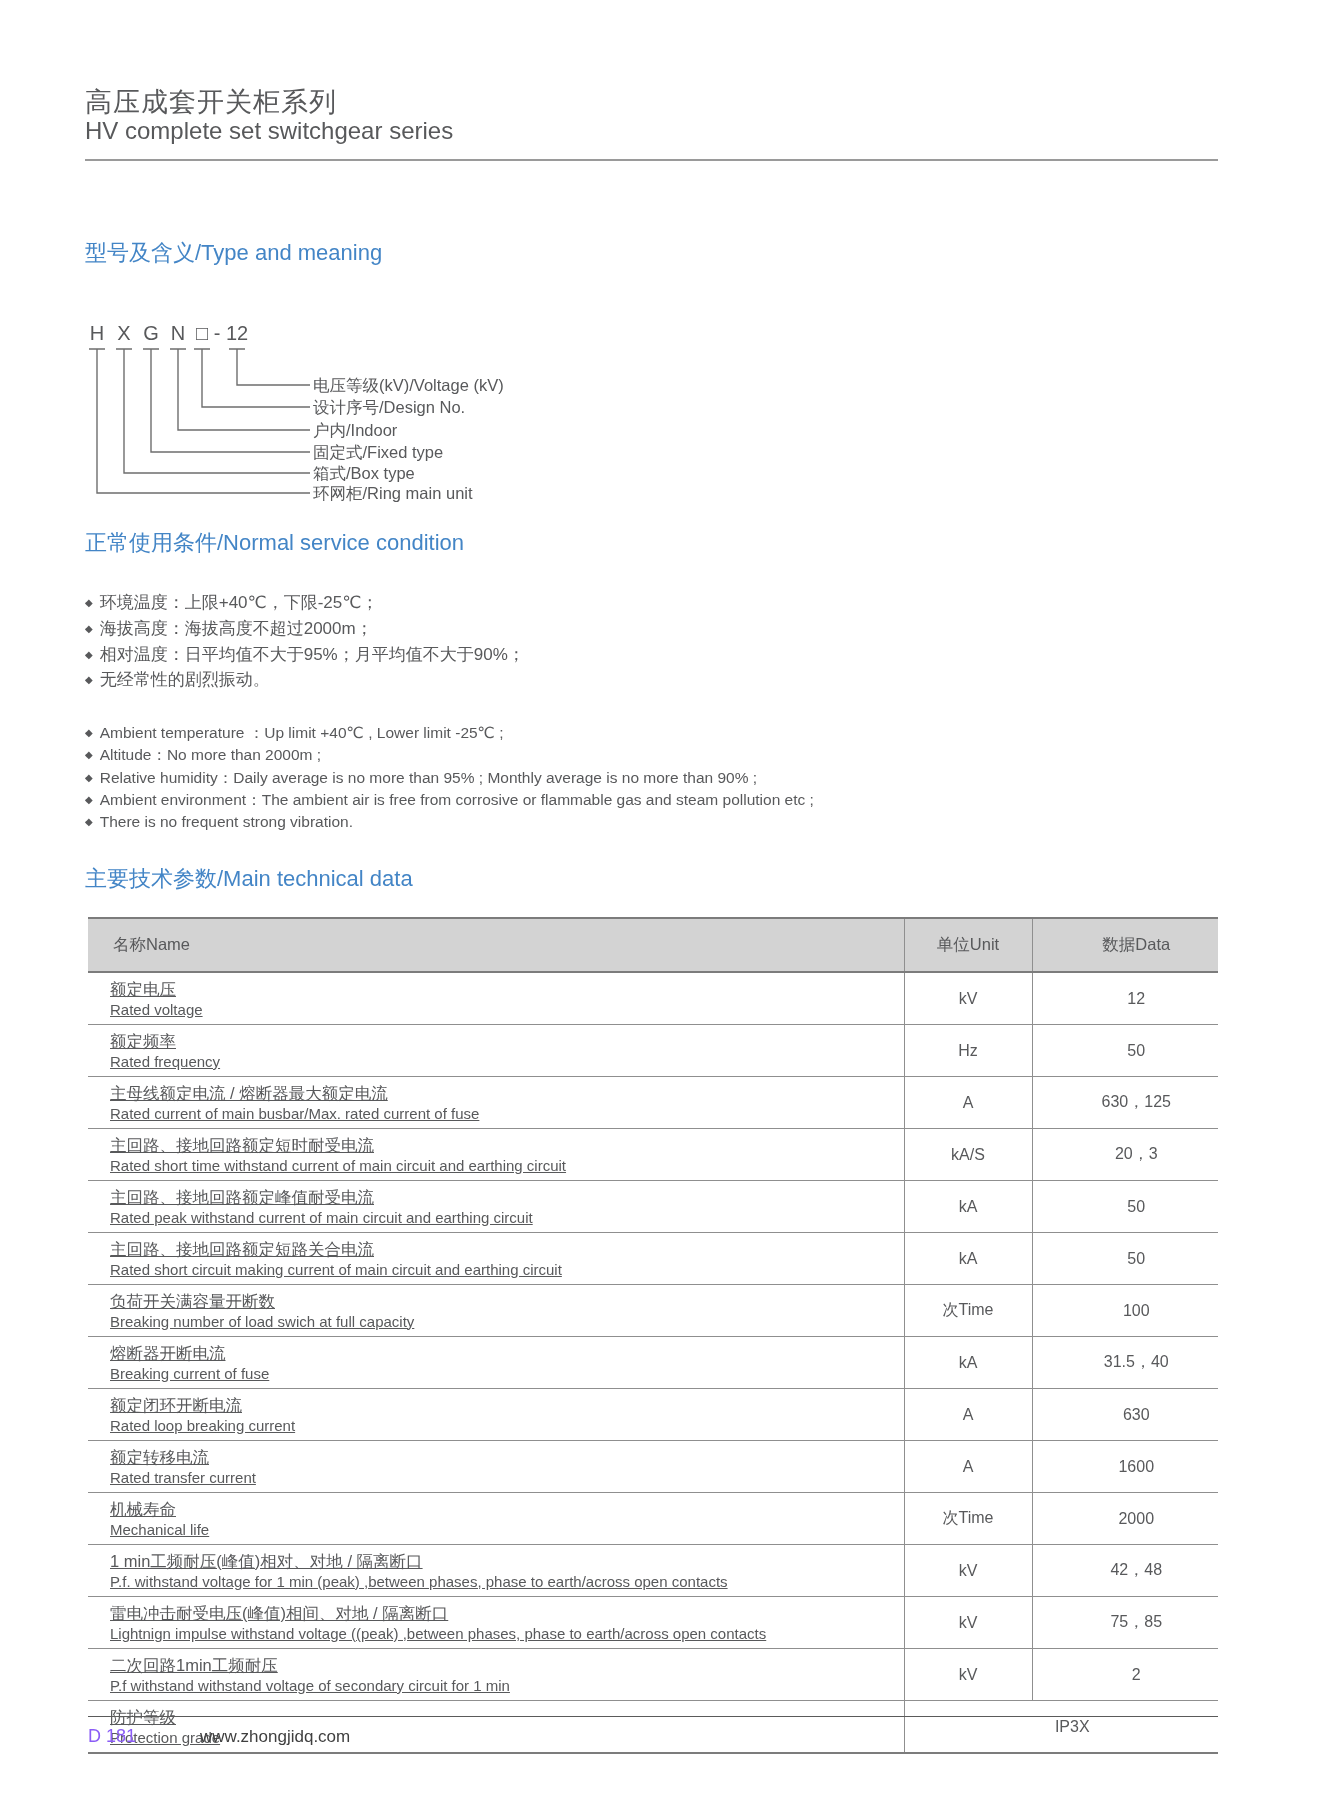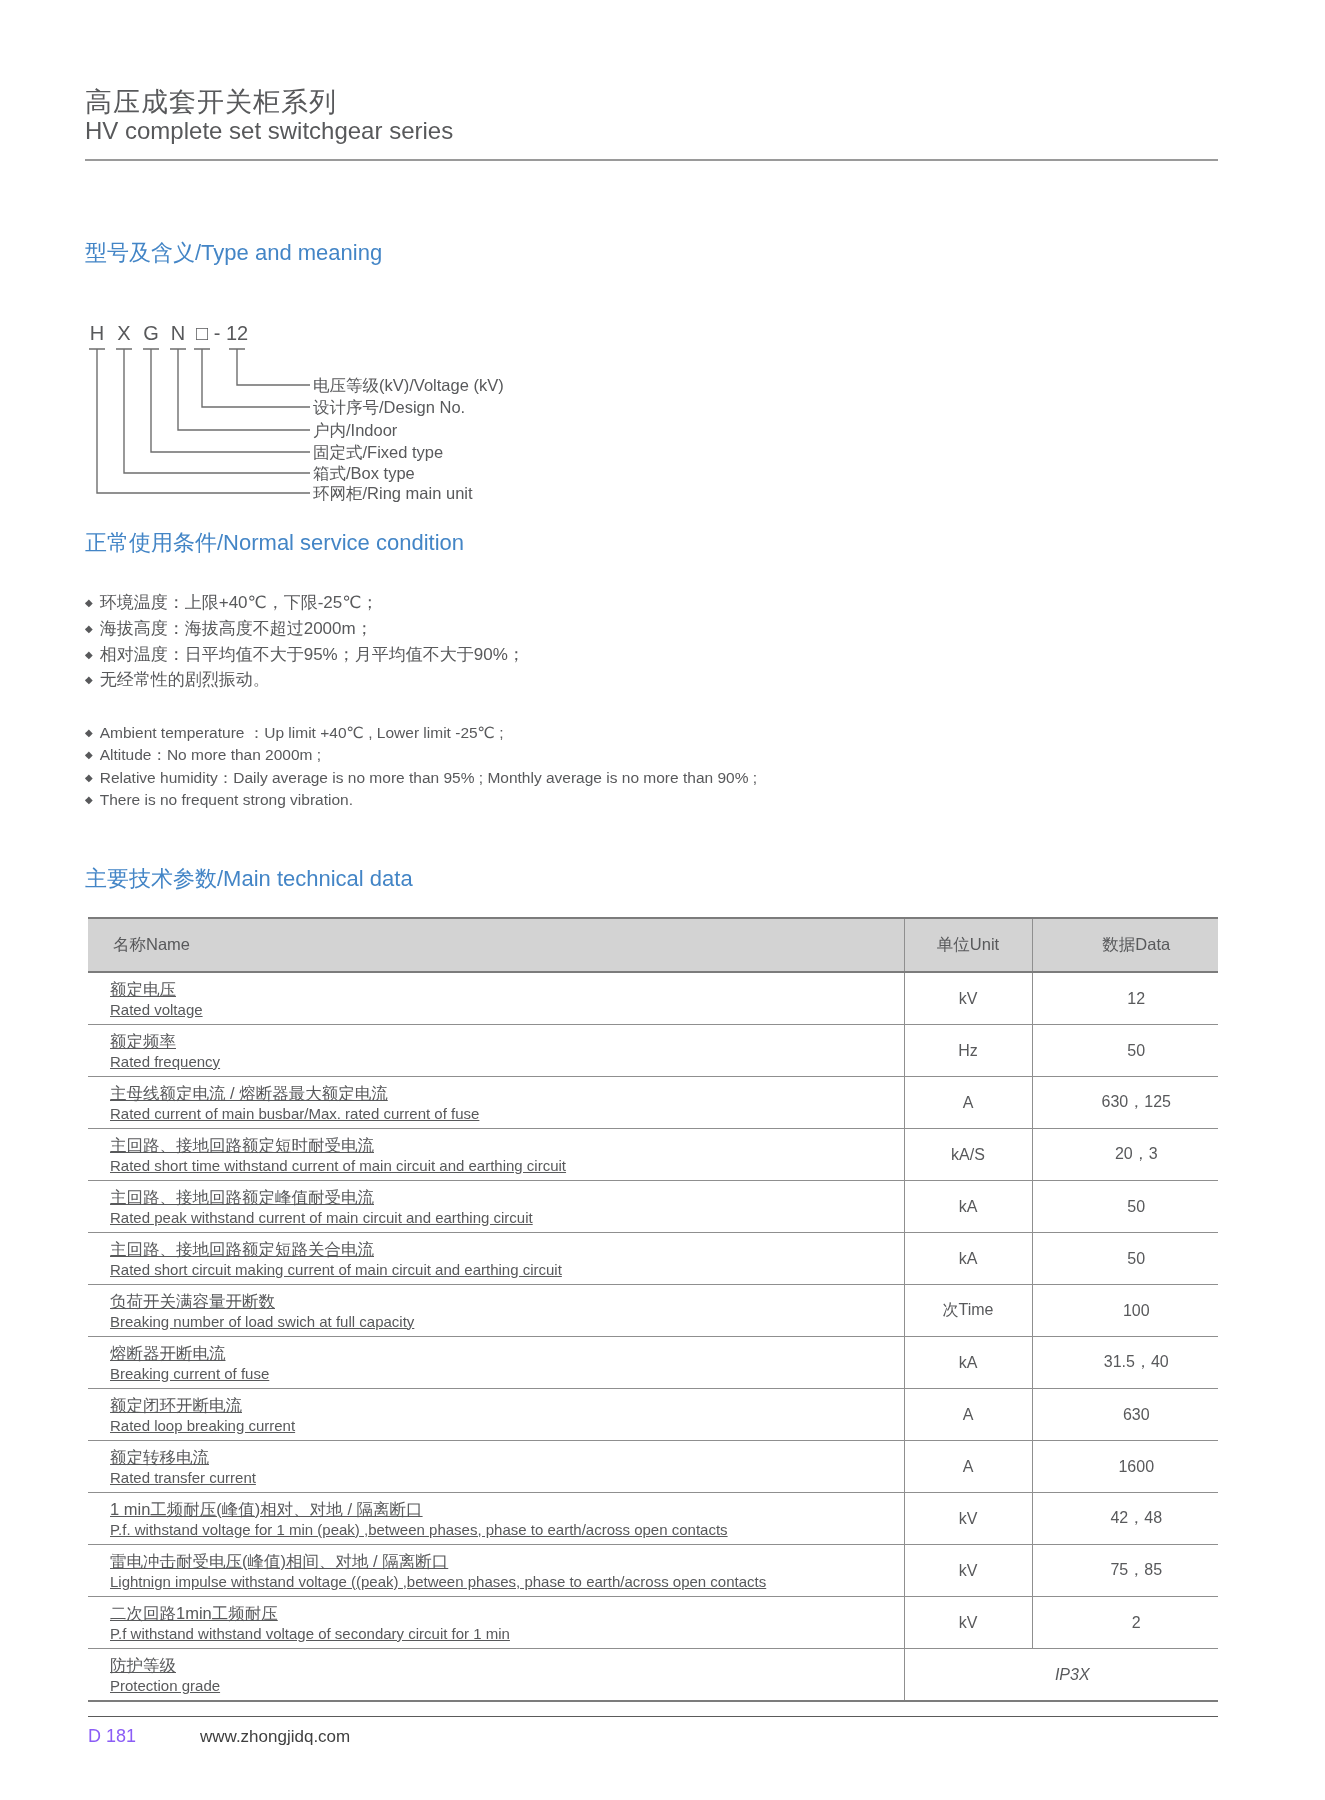--- a/index.html
+++ b/index.html
@@ -35,21 +35,21 @@
   table.tech th{background:#d3d3d3;height:50px;font-weight:400;font-size:16.5px;
                 border-top:2px solid #7c7c7c;border-bottom:2px solid #7c7c7c;margin-top:16px;}
   table.tech th.h-name{text-align:left;padding-left:25px;}
   table.tech .vline{border-left:1px solid #8f8f8f;border-right:1px solid #8f8f8f;}
   table.tech td{height:49px;border-bottom:1px solid #8f8f8f;vertical-align:middle;}
   table.tech tr:last-child td{border-bottom:2px solid #7c7c7c;}
   td.name{padding-left:22px;text-decoration:underline;}
   .cn-line{font-size:16.5px;line-height:21px;}
   .en-line{font-size:15px;line-height:19px;}
   td.unit,td.val,td.merged{text-align:center;font-size:16px;}
-  td.merged{border-left:1px solid #8f8f8f;font-style:italic;}
+  td.merged{border-left:1px solid #8f8f8f;}
 
   
   .footer-rule{position:absolute;left:88px;top:1716px;width:1152px;height:0;border-top:1px solid #5a5a5a;}
   .footer-no{position:absolute;left:88px;top:1726px;font-size:18px;color:#8b5cf6;}
   .footer-site{position:absolute;left:200px;top:1727px;font-size:17px;color:#3f3f3f;}
 </style>
 </head>
 <body>
 
 <div class="page">
@@ -92,20 +92,21 @@
     <div class="li"><span class="bullet-icon">◆</span><span>环境温度：上限+40℃，下限-25℃；</span></div>
     <div class="li"><span class="bullet-icon">◆</span><span>海拔高度：海拔高度不超过2000m；</span></div>
     <div class="li"><span class="bullet-icon">◆</span><span>相对温度：日平均值不大于95%；月平均值不大于90%；</span></div>
     <div class="li"><span class="bullet-icon">◆</span><span>无经常性的剧烈振动。</span></div>
   </div>
 
   <div class="bullets bullets-en" style="top:722px">
     <div class="li"><span class="bullet-icon">◆</span><span>Ambient temperature ：Up limit +40℃ , Lower limit -25℃ ;</span></div>
     <div class="li"><span class="bullet-icon">◆</span><span>Altitude：No more than 2000m ;</span></div>
     <div class="li"><span class="bullet-icon">◆</span><span>Relative humidity：Daily average is no more than 95% ; Monthly average is no more than 90% ;</span></div>
+    <div class="li"><span class="bullet-icon">◆</span><span>Ambient environment：The ambient air is free from corrosive or flammable gas and steam pollution etc ;</span></div>
     <div class="li"><span class="bullet-icon">◆</span><span>There is no frequent strong vibration.</span></div>
   </div>
 
   <h2 class="sec" style="top:864px">主要技术参数/Main technical data</h2>
 
   <table class="tech">
     <colgroup>
         <col class="c1">
         <col class="c2">
         <col class="c3">
@@ -193,20 +194,28 @@
       <tr>
         <td class="name">
             <div class="cn-line">额定转移电流</div>
             <div class="en-line">Rated transfer current</div>
           </td>
         <td class="unit vline">A</td>
         <td class="val">1600</td>
       </tr>
       <tr>
         <td class="name">
+            <div class="cn-line">机械寿命</div>
+            <div class="en-line">Mechanical life</div>
+          </td>
+        <td class="unit vline">次Time</td>
+        <td class="val">2000</td>
+      </tr>
+      <tr>
+        <td class="name">
             <div class="cn-line">1 min工频耐压(峰值)相对、对地 / 隔离断口</div>
             <div class="en-line">P.f. withstand voltage for 1 min (peak) ,between phases, phase to earth/across open contacts</div>
           </td>
         <td class="unit vline">kV</td>
         <td class="val">42，48</td>
       </tr>
       <tr>
         <td class="name">
             <div class="cn-line">雷电冲击耐受电压(峰值)相间、对地 / 隔离断口</div>
             <div class="en-line">Lightnign impulse  withstand voltage ((peak) ,between phases, phase to earth/across open contacts</div>

